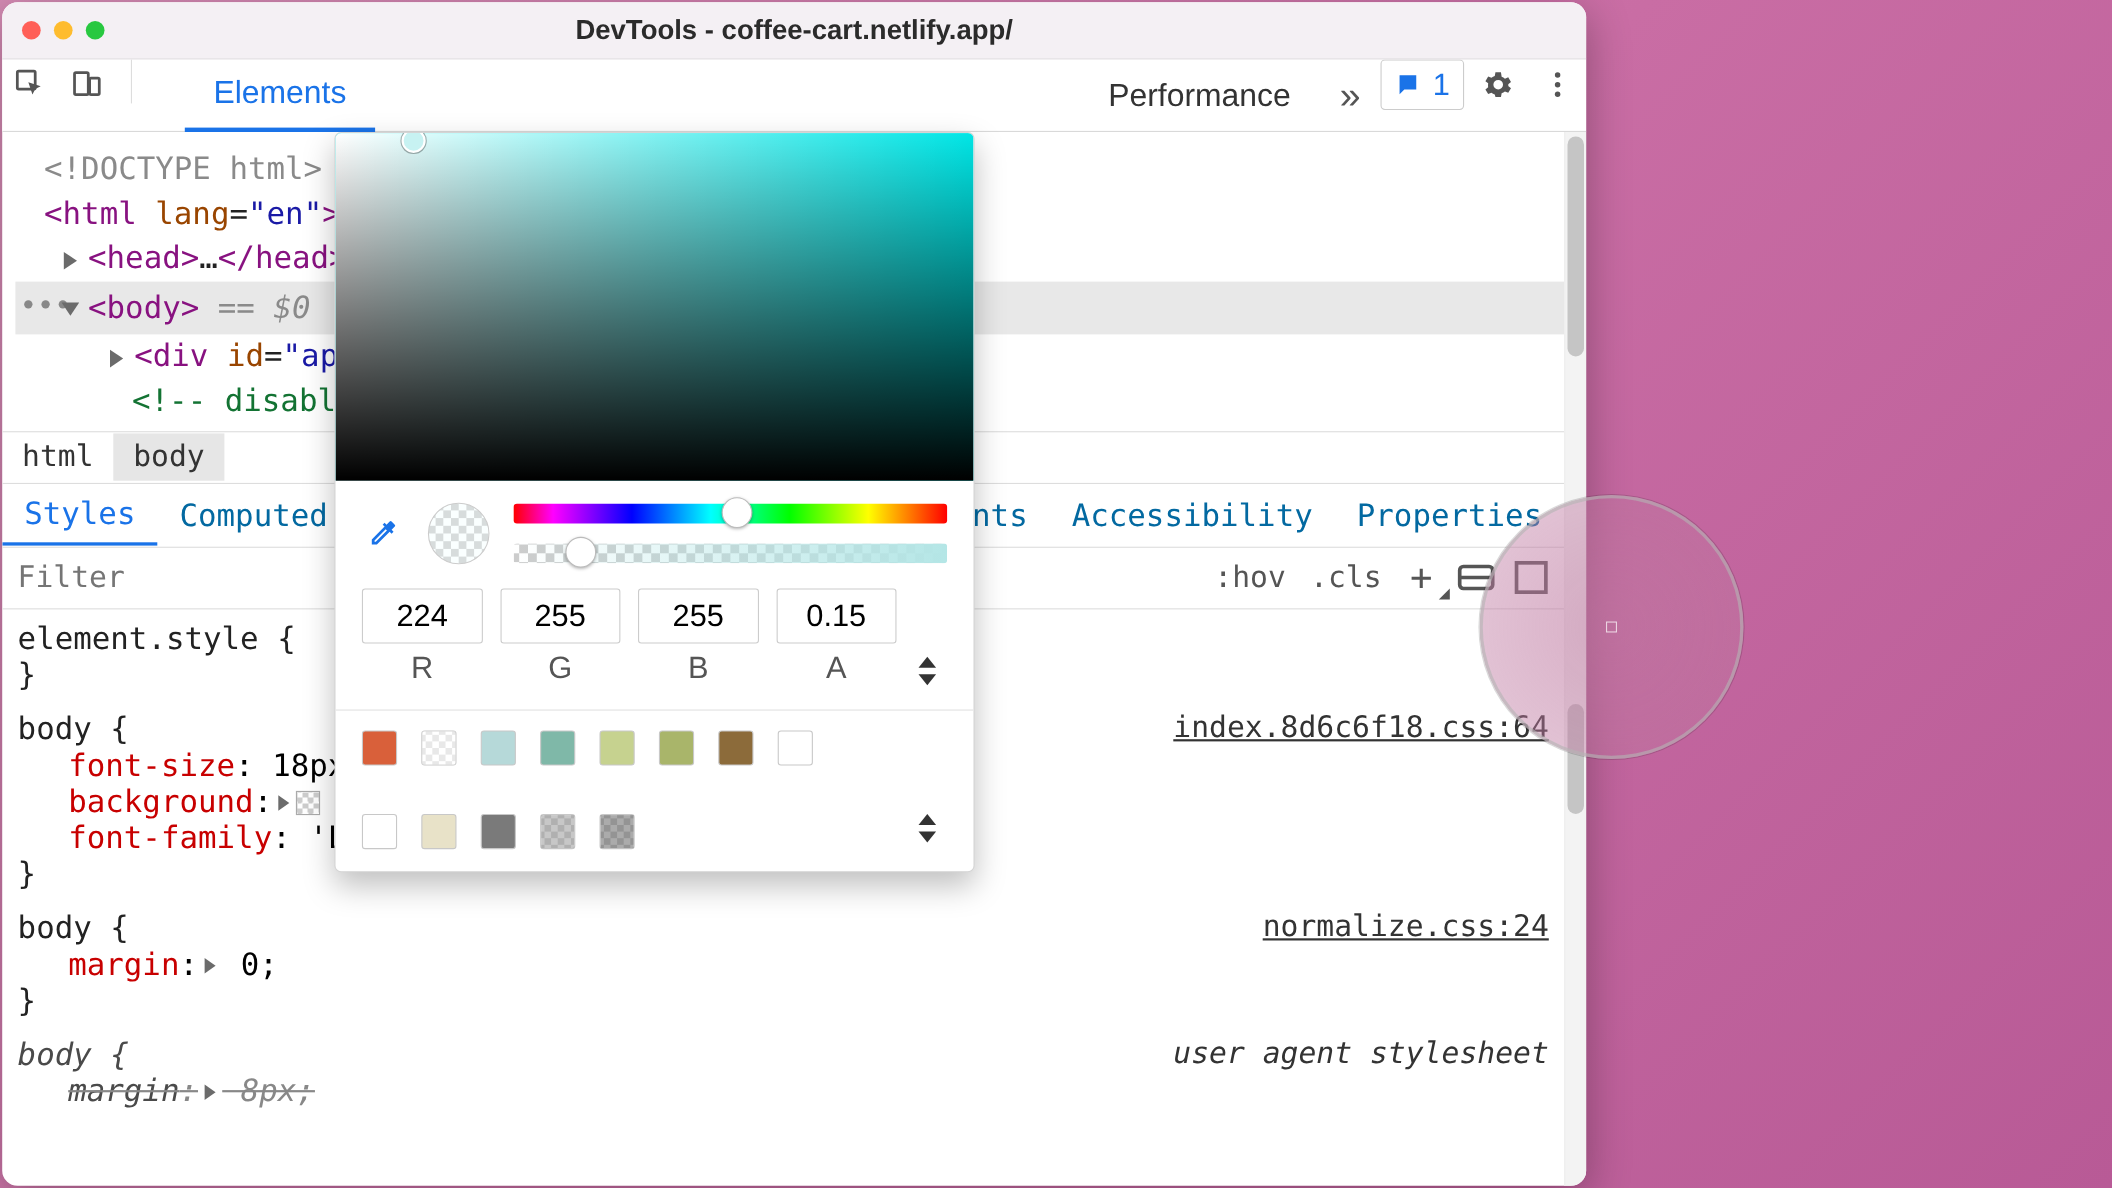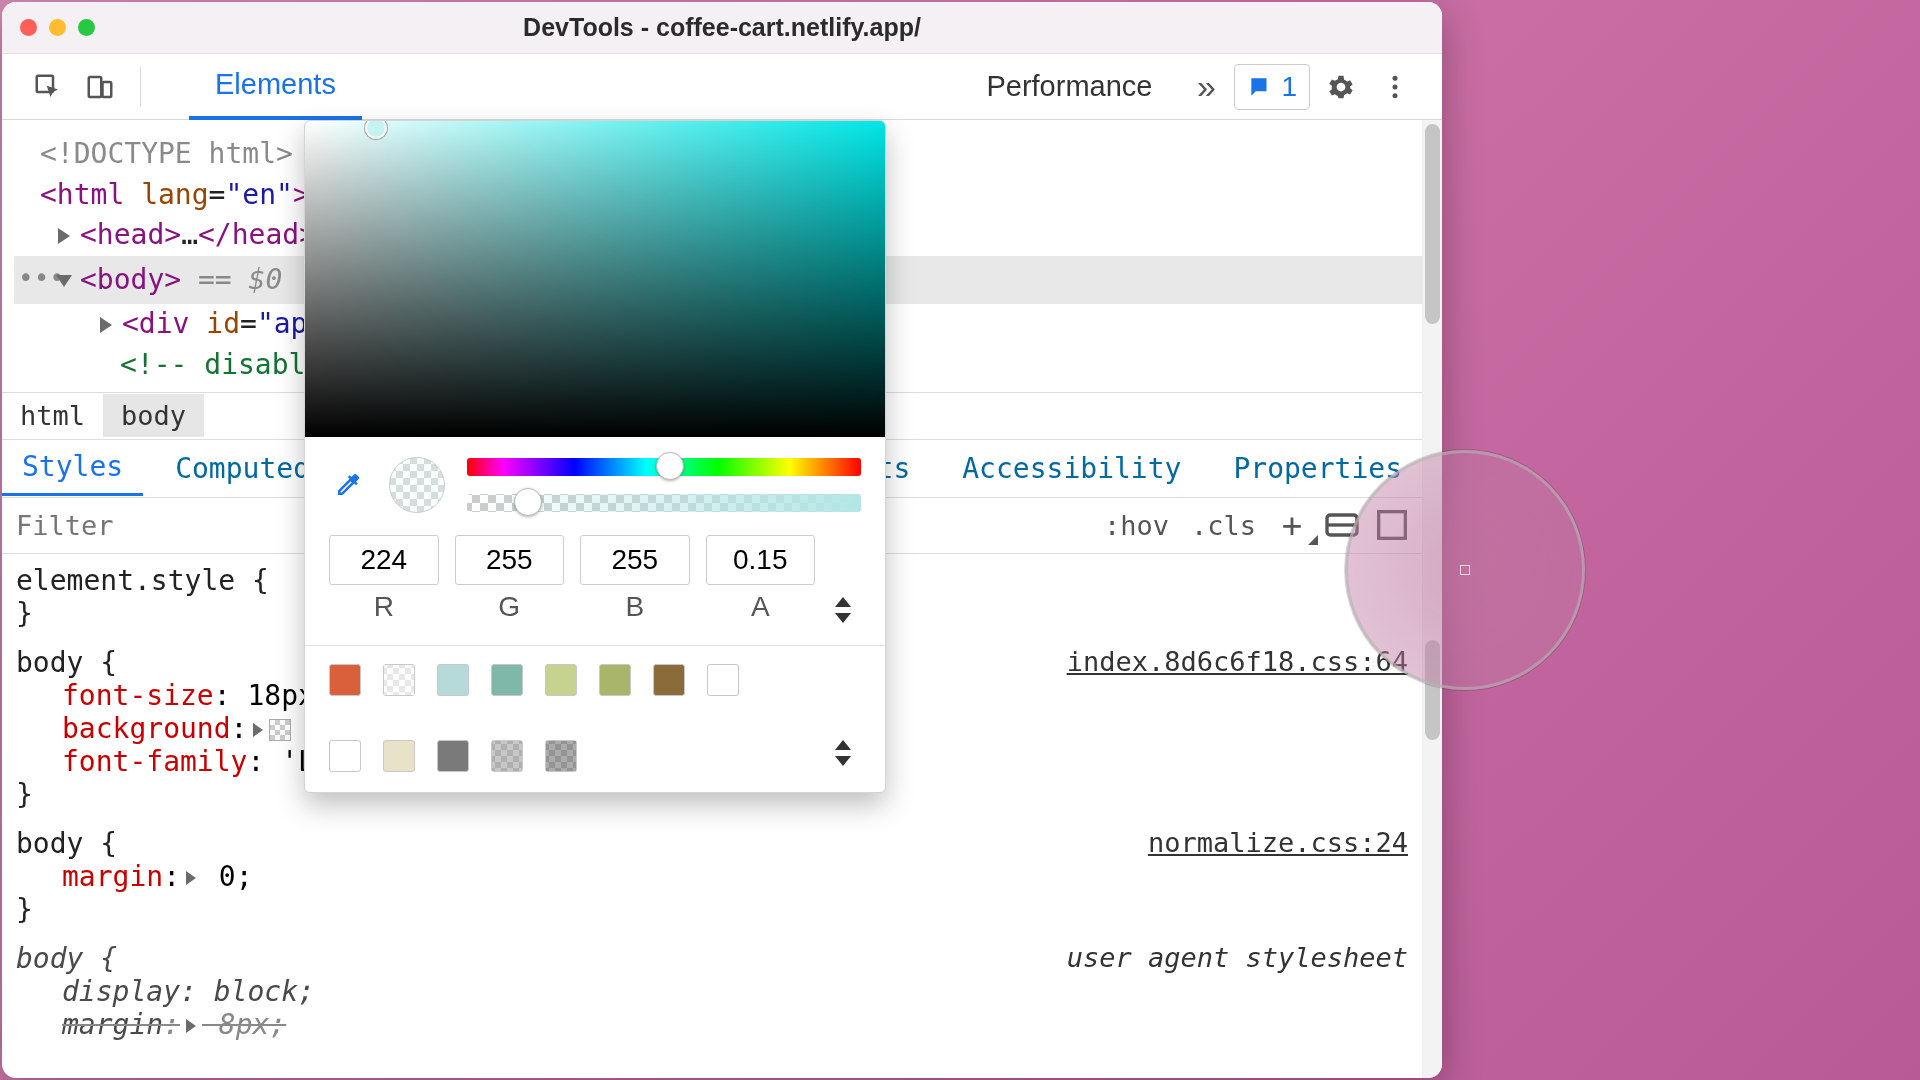--- a/index.html
+++ b/index.html
@@ -37,23 +37,22 @@
   .traffic { display: flex; gap: 12px; position: absolute; left: 18px; }
   .dot { width: 17px; height: 17px; border-radius: 50%; }
   .dot.red { background: #ff5f57; }
   .dot.yellow { background: #febc2e; }
   .dot.green { background: #28c840; }
   .titlebar-title { flex: 1; text-align: center; font-size: 25px; font-weight: 600; color: #2b2b2b; }
 
   .toolbar {
     height: 66px;
     display: flex;
-    align-items: center;
     border-bottom: 1px solid #d9d9d9;
-    padding: 0 24px;
+    padding: 0 3px;
     gap: 8px;
     background: #fff;
   }
   .tool-icon { width: 44px; height: 44px; display: inline-flex; align-items: center; justify-content: center; color: #555; border-radius: 4px; }
   .tool-icon svg { width: 30px; height: 30px; }
   .tabs { display:flex; margin-left: 30px; gap: 0; }
   .tab { padding: 0 26px; font-size: 29px; color: #333; height: 66px; display:flex; align-items:center; }
   .tab.active { color: #1a73e8; border-bottom: 4px solid #1a73e8; }
   .tabs-more { width: 40px; text-align:center; font-size: 34px; color:#555; height: 66px; display:flex;align-items:center;justify-content:center; }
   .issues { display:flex; align-items:center; gap:8px; border:1px solid #ccc; border-radius:4px; padding:4px 12px; height: 46px; font-size: 28px; color:#1a73e8;}
@@ -73,21 +72,21 @@
   .dom .tri { display:inline-block; width: 0; height: 0; border-style: solid; border-width: 8px 0 8px 12px; border-color: transparent transparent transparent #6b6b6b; margin-right: 10px; vertical-align: middle; }
   .dom .tri.down { transform: rotate(90deg); }
   .dom .selline { background: #e8e8e8; padding-top:4px; padding-bottom:4px; }
   .dom .dots { position:absolute; left:4px; color:#888; font-size:26px; }
   .dom .dollar { color:#8a8a8a; font-style: italic; }
 
   .breadcrumb { height: 48px; display:flex; align-items:center; border-top:1px solid #ddd; border-bottom:1px solid #ddd; font-family: Menlo, Consolas, monospace; font-size: 27px; }
   .crumb { padding: 6px 18px; color:#333; }
   .crumb.sel { background:#e6e6e6; }
 
-  .subtabs { height: 58px; display:flex; align-items:center; border-bottom:1px solid #ddd; font-size: 28px; gap:12px; }
+  .subtabs { height: 58px; display:flex; align-items:center; border-bottom:1px solid #ddd; font-size: 28px; gap:0; }
   .subtab { padding: 0 20px; height:56px; display:flex; align-items:center; color:#0369a1; }
   .subtab.active { color:#1a73e8; border-bottom: 3px solid #1a73e8; }
 
   .filterbar { height: 56px; display:flex; align-items:center; border-bottom:1px solid #ddd; padding: 0 10px; gap: 10px; font-size:27px; }
   .filterbar input { flex:1; border:none; outline:none; font-size:27px; color:#888; font-family: inherit; padding: 6px 4px; background:transparent; }
   .hov { font-family: Menlo, monospace; color:#555; padding: 4px 6px; }
   .cls { font-family: Menlo, monospace; color:#555; padding: 4px 6px; }
   .plus, .flexbtn, .boxbtn { width: 40px; height: 40px; display:flex; align-items:center; justify-content:center; color:#555; }
   .plus { font-size: 34px; position:relative; }
   .plus::after { content:''; position:absolute; bottom:0; right:-6px; width:0;height:0; border-style:solid; border-width:0 0 10px 10px; border-color: transparent transparent #555 transparent; }
@@ -304,21 +303,20 @@
         <div class="block">
           <span class="src">normalize.css:24</span>
           <div class="sel">body {</div>
           <div class="indent"><span class="prop">margin</span><span>:</span><span class="tri-s"></span><span> 0;</span></div>
           <div class="sel">}</div>
         </div>
 
         <div class="block">
           <span class="src noul">user agent stylesheet</span>
           <div class="sel light">body {</div>
-          <div class="indent light"><span class="prop light">display</span><span>: block;</span></div>
           <div class="indent light strike"><span class="prop light">margin</span><span>:</span><span class="tri-s"></span><span> 8px;</span></div>
         </div>
       </div>
 
     </div>
 
     <div class="scrollbar">
       <div class="thumb" style="top:4px; height:200px;"></div>
       <div class="thumb" style="top:520px; height:100px;"></div>
     </div>

